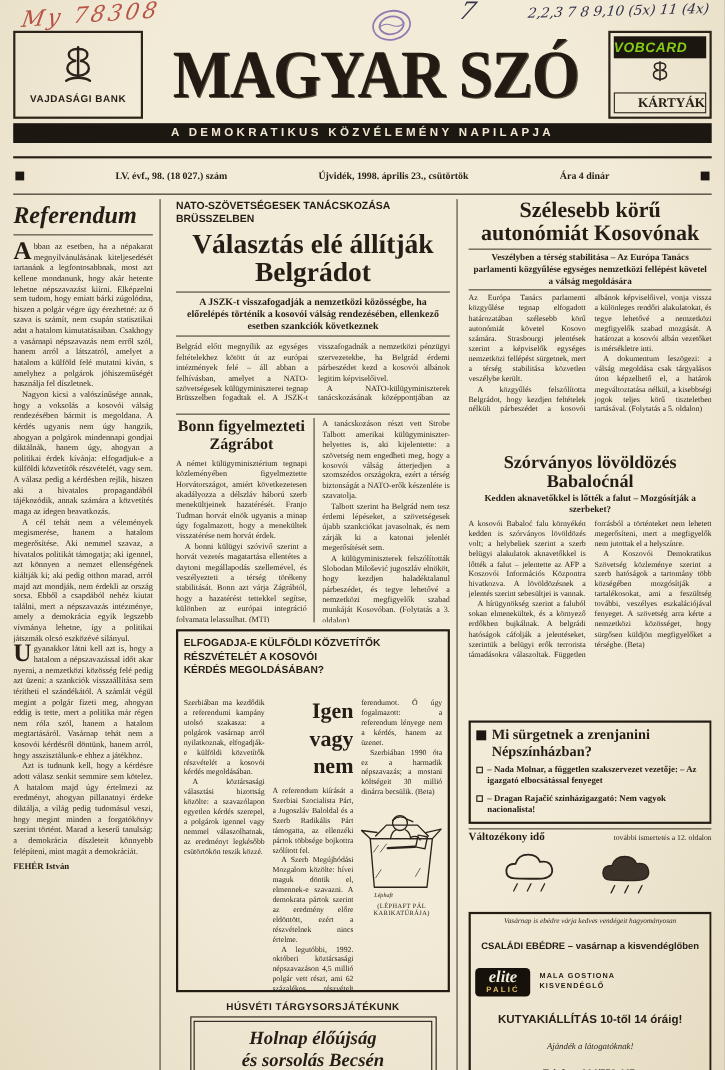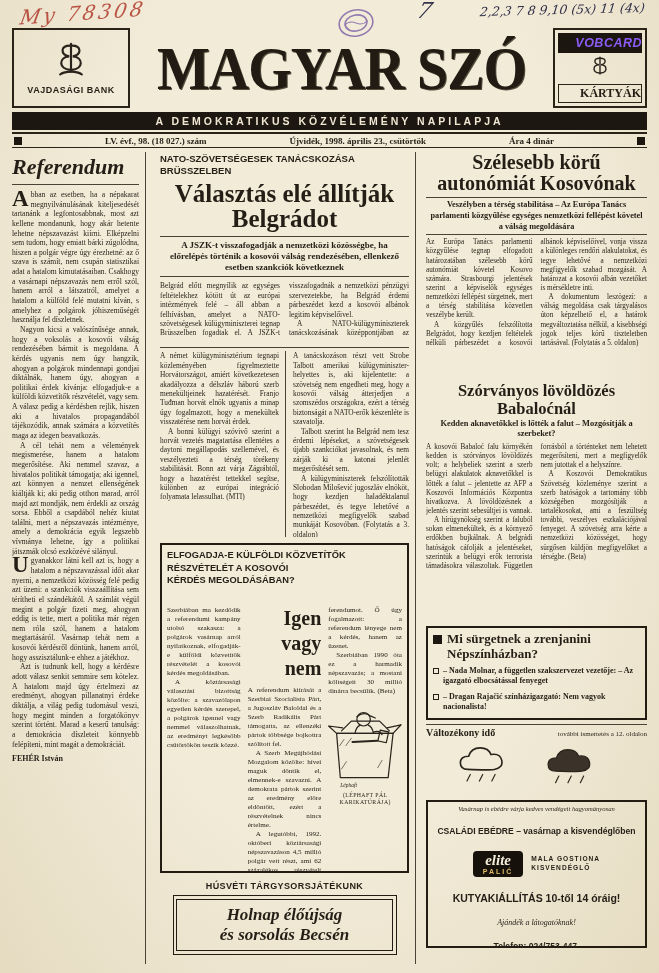--- a/index.html
+++ b/index.html
@@ -14,27 +14,27 @@
   .hw-right{right:14px;top:2px;font-size:12.5px;color:#31304a;transform:rotate(-1.5deg) skewX(-8deg)}
   .stamp{position:absolute;left:336px;top:2px;width:40px;height:42px;opacity:.8}
   
   .masthead{margin:28px 12px 0;height:80px;display:flex;align-items:stretch;gap:8px}
   .bank-box{width:118px;border:2px solid #2a2318;display:flex;flex-direction:column;align-items:center;justify-content:center;gap:3px;padding:3px}
   .bank-name{font-family:"Liberation Sans",sans-serif;font-weight:bold;font-size:9px;letter-spacing:.5px}
   .title-wrap{flex:1;display:flex;align-items:center;justify-content:center;overflow:hidden}
   .paper-title{font-weight:900;font-size:56px;line-height:1;color:#221b13;transform:scaleY(1.1);
                letter-spacing:-1px;text-shadow:1px 1px 0 #57503f}
   .vobcard{width:94px;border:2px solid #2a2318;display:flex;flex-direction:column;align-items:center;justify-content:space-between;padding:3px}
-  .vobcard-top{background:#1c1610;color:#8b5cf6;width:100%;text-align:right;font-family:"Liberation Sans",sans-serif;
+  .vobcard-top{background:#1c1610;color:#84cc16;width:100%;text-align:left;font-family:"Liberation Sans",sans-serif;
                font-weight:bold;font-style:italic;font-size:12.5px;letter-spacing:.5px;padding:3px 0}
   .vobcard-bottom{border:1.5px solid #2a2318;width:100%;text-align:right;font-weight:bold;font-size:12px;padding:1px 0}
   .tagline{margin:4px 12px 0;height:18px;background:#1d1712;color:#efe7d2;display:flex;align-items:center;justify-content:center;
            font-family:"Liberation Sans",sans-serif;font-weight:bold;font-size:10.5px;letter-spacing:3px}
-  .dateline{margin:2px 12px 0;height:16px;border-top:2px solid #2a2318;border-bottom:1.5px solid #2a2318;
-            display:flex;align-items:center;justify-content:space-between;font-size:9px;font-weight:bold;padding:6px 2px;gap:6px}
+  .dateline{margin:12px 12px 0;height:16px;border-top:2px solid #2a2318;border-bottom:1.5px solid #2a2318;
+            display:flex;align-items:center;justify-content:space-between;font-size:9px;font-weight:bold;padding:16px 2px;gap:6px}
   .dl-sq{width:8px;height:8px;background:#1d1712;flex:none}
   
   .main{margin:4px 12px 0;height:812px;display:grid;grid-template-columns:134px 262px 1fr;column-gap:8px;overflow:hidden}
   .col-l{border-right:1px solid #4a4234;padding-right:6px;overflow:hidden}
   .col-c{border-right:1px solid #4a4234;padding:0 6px;overflow:hidden}
   .col-r{padding-left:2px;overflow:hidden}
   .pre{white-space:pre-line}
   
   .news{font-size:7.4px;line-height:1.27;text-align:justify}
   .news p{margin:0;text-indent:8px}
@@ -80,21 +80,21 @@
   .quote{font-size:8px;font-weight:bold;line-height:1.3;margin-top:5px;display:flex;gap:4px}
   .sq-open{width:6px;height:6px;border:1.2px solid #241e16;flex:none;margin-top:2px}
   .weather{margin-top:4px;border-top:1px solid #4a4234;padding-top:2px;height:72px;overflow:hidden}
   .weather-head{display:flex;justify-content:space-between;align-items:baseline}
   .weather-title{font-weight:bold;font-size:10px}
   .weather-note{font-size:7px}
   .ad{border:2px solid #231c13;margin-top:4px;padding:3px 4px;height:148px;display:flex;flex-direction:column;gap:14px;
       font-family:"Liberation Sans",sans-serif;text-align:center;overflow:hidden}
   .ad-top{font-size:6.6px;font-style:italic;font-family:"Liberation Serif",serif}
   .ad-bold1{font-size:8.6px;font-weight:bold}
-  .ad-logo-row{display:flex;align-items:center;justify-content:center;gap:8px;margin:1px 0}
+  .ad-logo-row{display:flex;align-items:center;gap:8px;margin:1px 0}
   .elite-box{background:#16110b;color:#f4edda;padding:2px 10px;border-radius:4px}
   .elite-script{font-family:"Liberation Serif",serif;font-style:italic;font-weight:bold;font-size:15px;line-height:1}
   .elite-sub{font-size:7px;letter-spacing:2px;color:#e3bd66;font-weight:bold}
   .ad-side{font-size:6.6px;font-weight:bold;letter-spacing:1px;text-align:left;line-height:1.35}
   .ad-bold2{font-size:10.5px;font-weight:bold}
   .ad-gift{font-size:8px;font-style:italic;font-family:"Liberation Serif",serif}
   .ad-phone{font-size:8.6px;font-weight:bold}
   .ad-footer{border-top:1.5px solid #231c13;margin-top:auto;padding-top:3px;font-family:"Liberation Serif",serif;
              font-size:11.5px;font-weight:bold;letter-spacing:.5px}
 </style>
@@ -178,20 +178,22 @@
       <h2 class="headline-xl pre">Választás elé állítják
 Belgrádot</h2>
       <div class="deck">A JSZK-t visszafogadják a nemzetközi közösségbe, ha előrelépés történik a kosovói válság rendezésében, ellenkező esetben szankciók következnek</div>
       <div class="news cols2">
         <p class="noind">Belgrád előtt megnyílik az egységes feltételekhez kötött út az európai intézmények felé – áll abban a felhívásban, amelyet a NATO-szövetségesek külügyminiszterei tegnap Brüsszelben fogadtak el. A JSZK-t visszafogadnák a nemzetközi pénzügyi szervezetekbe, ha Belgrád érdemi párbeszédet kezd a kosovói albánok legitim képviselőivel.</p>
         <p>A NATO-külügyminiszterek tanácskozásának középpontjában az Egyesült Államok és az európai szövetségesek közös fellépése állt: a kosovói válság rendezésére haladéktalan nemzetközi közvetítést sürgetnek.</p>
       </div>
 
       <div class="split">
         <div class="bonn">
+          <h3 class="pre">Bonn figyelmezteti
+Zágrábot</h3>
           <div class="news">
             <p class="noind">A német külügyminisztérium tegnapi közleményében figyelmeztette Horvátországot, amiért következetesen akadályozza a délszláv háború szerb menekültjeinek hazatérését. Franjo Tuđman horvát elnök ugyanis a minap úgy fogalmazott, hogy a menekültek visszatérése nem horvát érdek.</p>
             <p>A bonni külügyi szóvivő szerint a horvát vezetés magatartása ellentétes a daytoni megállapodás szellemével, és veszélyezteti a térség törékeny stabilitását. Bonn azt várja Zágrábtól, hogy a hazatérést tettekkel segítse, különben az európai integráció folyamata lelassulhat. (MTI)</p>
           </div>
         </div>
         <div class="cont news">
           <p class="noind">A tanácskozáson részt vett Strobe Talbott amerikai külügyminiszter-helyettes is, aki kijelentette: a szövetség nem engedheti meg, hogy a kosovói válság átterjedjen a szomszédos országokra, ezért a térség biztonságát a NATO-erők készenléte is szavatolja.</p>
           <p>Talbott szerint ha Belgrád nem tesz érdemi lépéseket, a szövetségesek újabb szankciókat javasolnak, és nem zárják ki a katonai jelenlét megerősítését sem.</p>
           <p>A külügyminiszterek felszólították Slobodan Milošević jugoszláv elnököt, hogy kezdjen haladéktalanul párbeszédet, és tegye lehetővé a nemzetközi megfigyelők szabad munkáját Kosovóban. (Folytatás a 3. oldalon)</p>
         </div>

